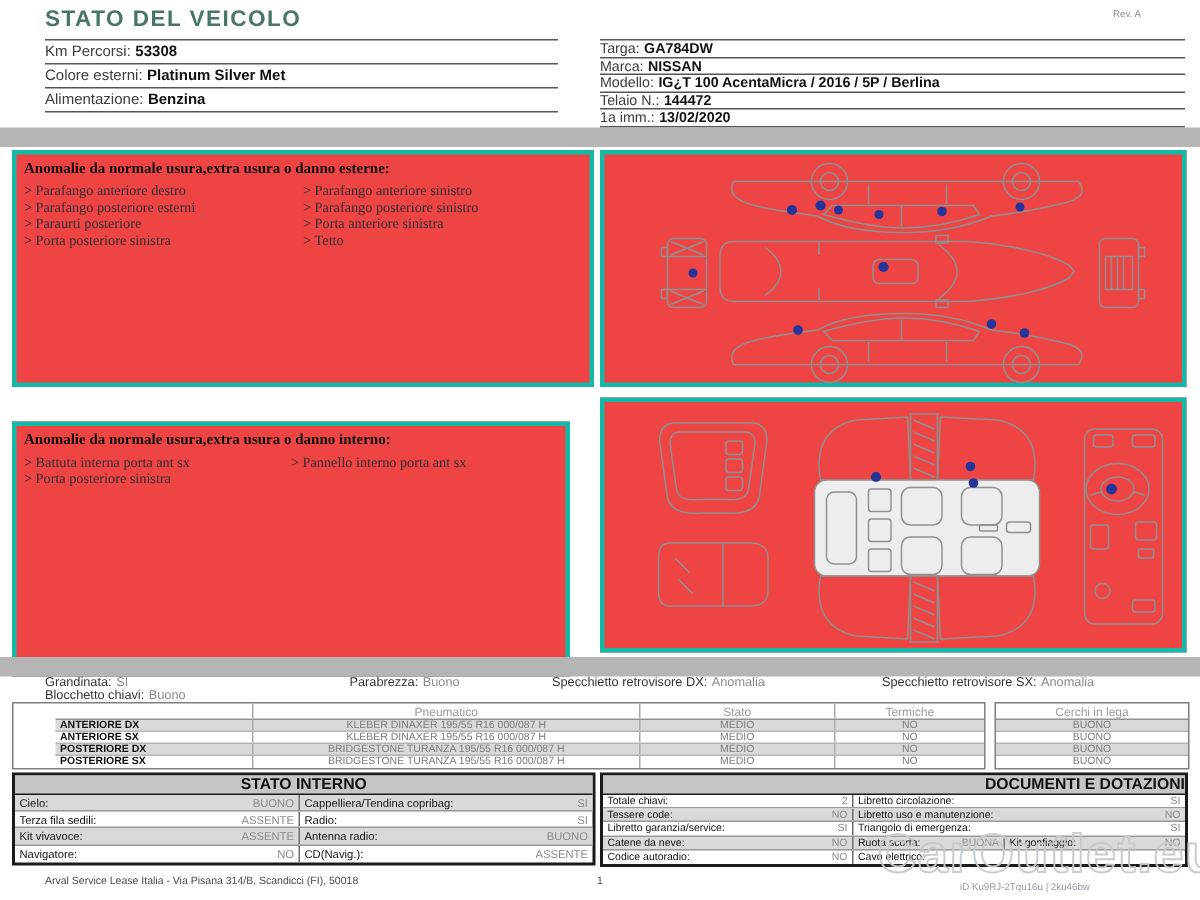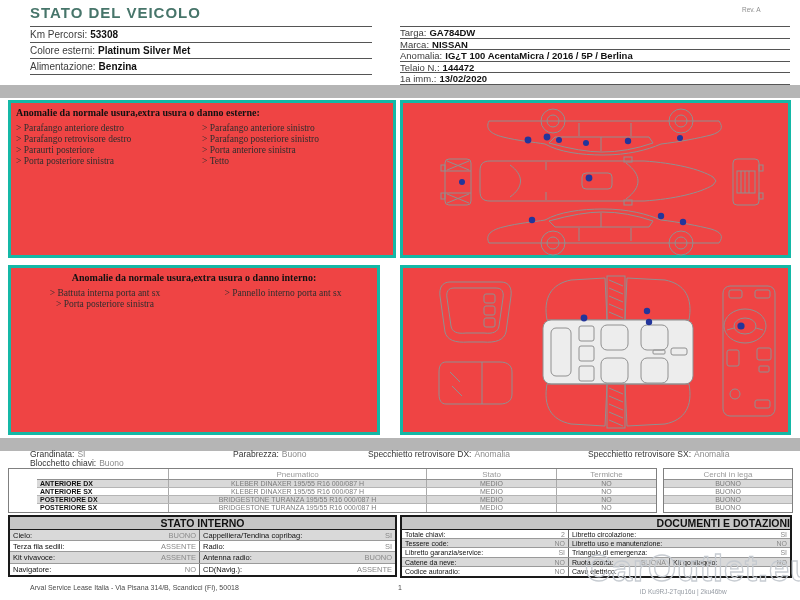--- a/index.html
+++ b/index.html
@@ -17,21 +17,21 @@
   .flabel { color:#3c3c3c; }
   .fvalue { font-weight:bold; color:#111; margin-left:3px; }
 
   .grayband { left:0; width:800px; height:13px; background:#b5b5b5; }
   .band1 { top:85px; } .band2 { top:438px; }
 
   
   .panel { border:3px solid #14b8a6; background:#ef4444;font-family:Liberation Serif, serif; }
   .ext-left { left:8px; top:100px; width:388px; height:158px; }
   .ext-right { left:400px; top:100px; width:391px; height:158px; }
-  .int-left { left:8px; top:265px; width:372px; height:170px;text-align:center; }
+  .int-left { left:8px; top:281px; width:372px; height:170px; }
   .int-right { left:400px; top:265px; width:391px; height:170px; }
   .panel-title { margin:4px 5px 3px 5px; font-size:10px; font-weight:bold; color:#111; }
   .an-cols { display:flex; padding:2px 5px; }
   .an-col { width:50%; }
   .an-item { font-size:9.5px; line-height:11px; color:#2e2e2e; white-space:nowrap; }
   .an-item::before { content:">\00a0 "; color:#2e2e2e; }
 
   
   .statusline { font-size:8.5px; line-height:9px; white-space:nowrap; }
   .st-label { color:#333; }
@@ -101,33 +101,33 @@
 
 <div class="abs fields-left">
   <div class="frow"><span class="flabel">Km Percorsi:</span><span class="fvalue">53308</span></div>
   <div class="frow"><span class="flabel">Colore esterni:</span><span class="fvalue">Platinum Silver Met</span></div>
   <div class="frow"><span class="flabel">Alimentazione:</span><span class="fvalue">Benzina</span></div>
 </div>
 
 <div class="abs fields-right">
   <div class="frow2"><span class="flabel">Targa:</span><span class="fvalue">GA784DW</span></div>
   <div class="frow2"><span class="flabel">Marca:</span><span class="fvalue">NISSAN</span></div>
-  <div class="frow2"><span class="flabel">Anomalia:</span><span class="fvalue">IG¿T 100 AcentaMicra / 2016 / 5P / Berlina</span></div>
+  <div class="frow2"><span class="flabel">Modello:</span><span class="fvalue">IG¿T 100 AcentaMicra / 2016 / 5P / Berlina</span></div>
   <div class="frow2"><span class="flabel">Telaio N.:</span><span class="fvalue">144472</span></div>
   <div class="frow2"><span class="flabel">1a imm.:</span><span class="fvalue">13/02/2020</span></div>
 </div>
 
 <div class="abs grayband band1"></div>
 
 <div class="abs panel ext-left">
   <div class="panel-title">Anomalie da normale usura,extra usura o danno esterne:</div>
   <div class="an-cols">
     <div class="an-col">
       <div class="an-item">Parafango anteriore destro</div>
-      <div class="an-item">Parafango retrovisore destro</div>
+      <div class="an-item">Parafango posteriore esterni</div>
       <div class="an-item">Paraurti posteriore</div>
       <div class="an-item">Porta posteriore sinistra</div>
     </div>
     <div class="an-col">
       <div class="an-item">Parafango anteriore sinistro</div>
       <div class="an-item">Parafango posteriore sinistro</div>
       <div class="an-item">Porta anteriore sinistra</div>
       <div class="an-item">Tetto</div>
     </div>
   </div>

